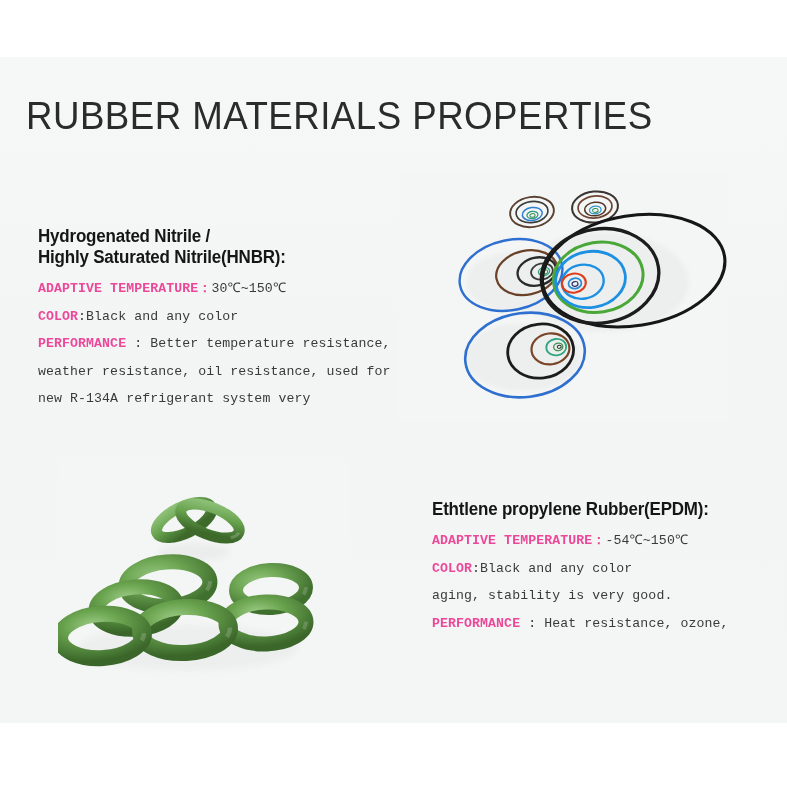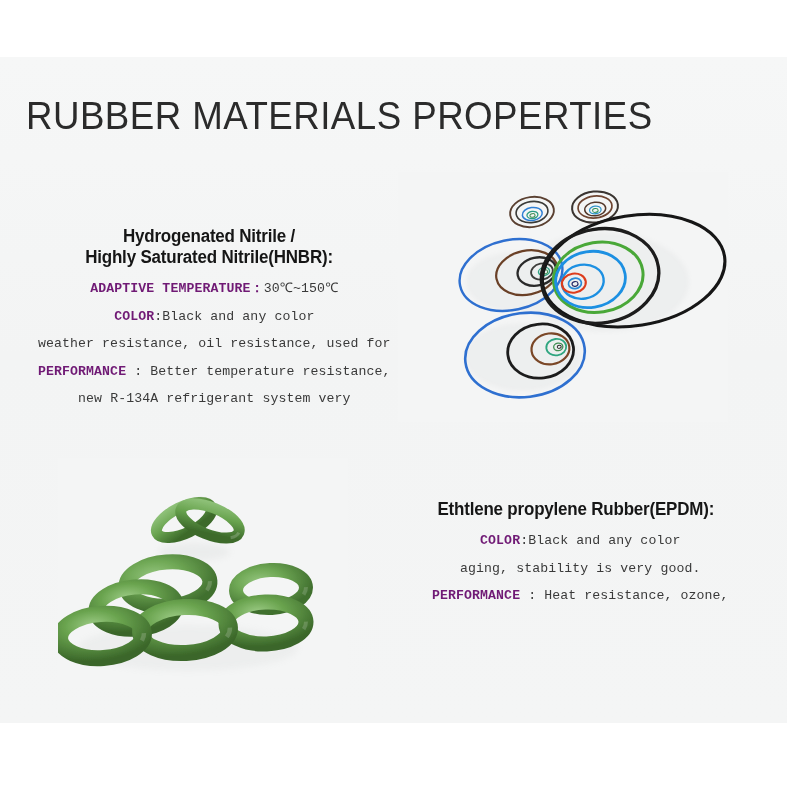--- a/index.html
+++ b/index.html
@@ -38,21 +38,21 @@
     font-size: 39px;
     font-weight: 400;
     letter-spacing: 0.5px;
     color: #2b2b2b;
     transform: scaleX(0.94);
     transform-origin: left center;
     white-space: nowrap;
   }
 
   
-  .spec-block { position: absolute; text-align: center; }
+  .spec-block { position: absolute; }
 
   .spec-heading {
     font-family: "Liberation Sans", sans-serif;
     font-weight: bold;
     font-size: 17.5px;
     line-height: 21px;
     color: #161616;
     letter-spacing: -0.2px;
     white-space: nowrap;
     transform: scaleX(0.97);
@@ -61,21 +61,21 @@
 
   .spec-line {
     font-family: "Liberation Mono", "DejaVu Sans Mono", monospace;
     font-size: 13.2px;
     line-height: 27.5px;
     color: #3a3a3a;
     white-space: nowrap;
     letter-spacing: 0.1px;
   }
   .spec-line .k {
-    color: #701a75;
+    color: #ec4899;
     font-weight: bold;
   }
 
   #block-hnbr { left: 38px; top: 226px; }
   #block-hnbr .spec-lines { margin-top: 7px; }
 
   #block-epdm { left: 432px; top: 499px; }
   #block-epdm .spec-lines { margin-top: 7px; }
 
   
@@ -107,31 +107,34 @@
   <div class="spec-block" id="block-hnbr">
     <div class="spec-heading">Hydrogenated Nitrile /</div>
     <div class="spec-heading">Highly Saturated Nitrile(HNBR):</div>
     <div class="spec-lines">
       <div class="spec-line">
         <span class="k">ADAPTIVE TEMPERATURE：</span><span class="v">30℃~150℃</span>
       </div>
       <div class="spec-line">
         <span class="k">COLOR</span><span class="v">:Black and any color</span>
       </div>
+      <div class="spec-line">
+        <span class="k">PERFORMANCE</span><span class="v"> : Better temperature resistance,</span>
+      </div>
       <div class="spec-line">weather resistance, oil resistance, used for</div>
-      <div class="spec-line">
-        <span class="k">PERFORMANCE</span><span class="v"> : Better temperature resistance,</span>
-      </div>
       <div class="spec-line">new R-134A refrigerant system very</div>
     </div>
   </div>
 
   <div class="spec-block" id="block-epdm">
     <div class="spec-heading">Ethtlene propylene Rubber(EPDM):</div>
     <div class="spec-lines">
+      <div class="spec-line">
+        <span class="k">ADAPTIVE TEMPERATURE：</span><span class="v">-54℃~150℃</span>
+      </div>
       <div class="spec-line">
         <span class="k">COLOR</span><span class="v">:Black and any color</span>
       </div>
       <div class="spec-line">aging, stability is very good.</div>
       <div class="spec-line">
         <span class="k">PERFORMANCE</span><span class="v"> : Heat resistance, ozone,</span>
       </div>
     </div>
   </div>
 

